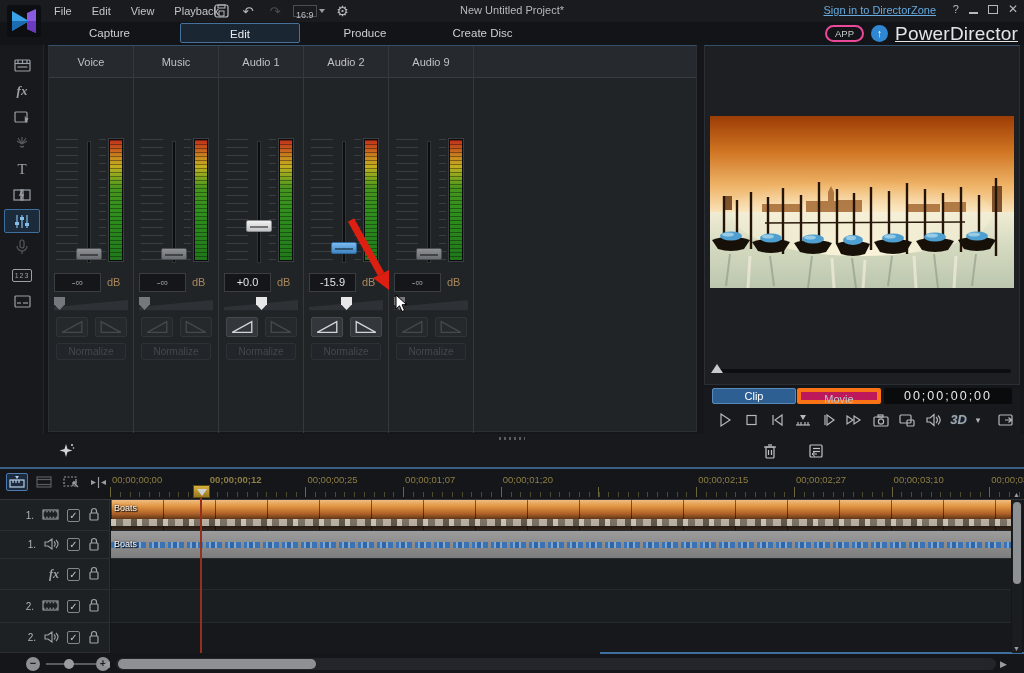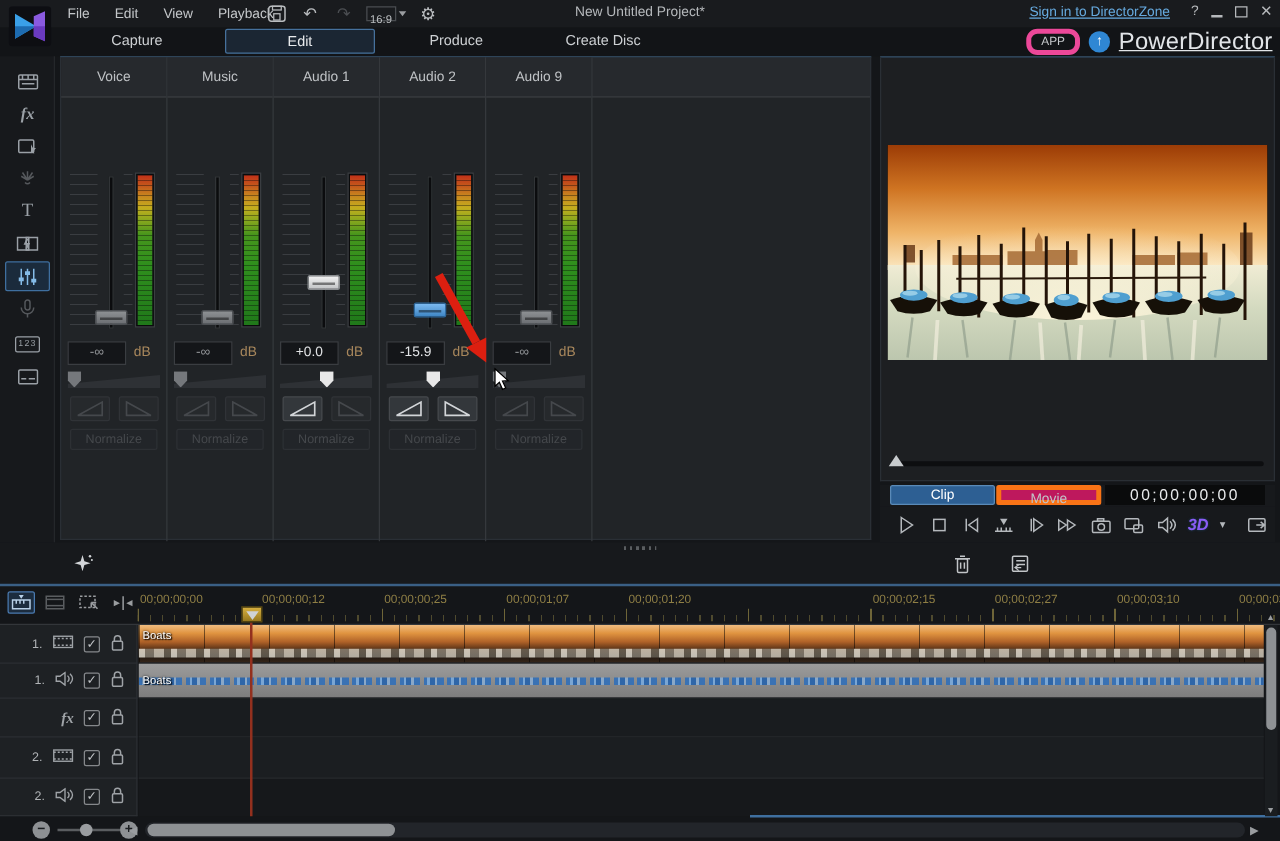--- a/index.html
+++ b/index.html
@@ -23,21 +23,21 @@
   #win-ctrl { position:absolute; right:6px; top:3px; display:flex; gap:10px; align-items:center; color:#b6b9bc; }
   #btn-min { width:9px; height:2px; background:#b6b9bc; margin-top:8px; }
   #btn-max { width:10px; height:9px; border:1px solid #b6b9bc; }
   #btn-close { font-size:12px; line-height:12px; }
 
   
   #tabbar { position:absolute; left:0; top:22px; width:1024px; height:23px; background:#121417; }
   .tab { position:absolute; top:1px; height:20px; line-height:20px; text-align:center; color:#cdd0d3; font-size:11.5px; cursor:pointer; }
   .tab.active { border:1px solid #46719c; background:#1b2633; border-radius:2px; color:#e8eaec; }
   #brandbox { position:absolute; right:6px; top:0; height:23px; display:flex; align-items:center; gap:7px; }
-  #app-badge { border:4px solid #ec4899; border-radius:9px; font-size:9.5px; padding:1px 8px; color:#c6c9cc; }
+  #app-badge { border:2px solid #ec4899; border-radius:9px; font-size:9.5px; padding:1px 8px; color:#c6c9cc; }
   #brand-circle { width:17px; height:17px; border-radius:50%; background:#2f87d4; color:#fff; font-size:11px; text-align:center; line-height:16px; }
   #brand-name { font-size:19px; color:#e2e5e8; letter-spacing:.2px;text-decoration:underline; }
 
   
   #sidebar { position:absolute; left:0; top:45px; width:44px; height:389px; background:#17191c; border-right:1px solid #24272a; }
   .side-item { position:absolute; left:4px; width:36px; height:24px; display:flex; align-items:center; justify-content:center; cursor:pointer; }
   .side-item.active { border:1px solid #3f6f9f; background:#1b2b3c; border-radius:2px; }
   .side-item svg { stroke:#9aa0a6; fill:none; stroke-width:1.2; }
   .side-item.dim svg { stroke:#55585c; }
   .side-item.active svg { stroke:#85bce8; }
@@ -101,21 +101,21 @@
   .mode-btn { position:absolute; top:0; width:84px; height:16px; text-align:center; line-height:15px; font-size:11px;
               border-radius:2px; cursor:pointer; }
   .mode-btn.sel { background:#2d5f93; border:1px solid #5a8ab8; color:#fff; }
   .mode-btn.unsel { background:#be185d; border:4px solid #f97316; color:#c2c5c8; }
   #timecode { position:absolute; left:180px; top:0; width:128px; height:16px; background:#0a0b0c; color:#e8eaec;
               font-size:12.5px; letter-spacing:2px; text-align:center; line-height:16px; }
   #pv-controls { position:absolute; left:704px; top:405px; width:316px; height:29px; background:#17191c;
                  display:flex; align-items:center; gap:5px; padding-left:10px; }
   .pc { width:21px; height:18px; display:flex; align-items:center; justify-content:center; cursor:pointer; }
   .pc svg { stroke:#b4b8bc; fill:none; stroke-width:1.2; }
-  #pc-3d { color:#8b5cf6; font-weight:bold; font-size:13px; font-style:italic; text-shadow:0 0 2px #1c4668; }
+  #pc-3d { color:#a3a3a3; font-weight:bold; font-size:13px; font-style:italic; text-shadow:0 0 2px #1c4668; }
   #pc-3d-dd { color:#b4b8bc; font-size:9px; width:8px; }
 
   
   #actionbar { position:absolute; left:0; top:434px; width:1024px; height:33px; background:#17191c; }
   #ab-grip { position:absolute; left:499px; top:3px; width:26px; height:3px;
              background:repeating-linear-gradient(90deg,#5a5d60 0 2px,transparent 2px 5px); }
   #ab-items { position:absolute; left:110px; top:6px; height:22px; display:flex; }
   .ab-item { width:107px; text-align:center; line-height:22px; color:#c6c9cc; border-left:1px solid #26292c; cursor:pointer; }
   .ab-item:last-child { border-right:1px solid #26292c; }
   .ab-item.disabled { color:#45484c; }
@@ -712,21 +712,21 @@
             <polygon points="16,4 11,6.5 16,9" fill="#9a9da0" stroke="none"></polygon>
           </svg>
         </span>
     </div>
 
     <div id="ruler">
       <div id="ruler-minor"></div>
         <div id="ruler-major"></div>
       <div id="ruler-labels">
           <span class="ruler-label" style="left: 2px;">00;00;00;00</span>
-          <span class="ruler-label" style="left: 99.7px;">00;00;00;12</span>
+          <span class="ruler-label" style="left: 99.7px; font-weight: bold;">00;00;00;12</span>
           <span class="ruler-label" style="left: 197.4px;">00;00;00;25</span>
           <span class="ruler-label" style="left: 295.1px;">00;00;01;07</span>
           <span class="ruler-label" style="left: 392.8px;">00;00;01;20</span>
           <span class="ruler-label" style="left: 490.5px; margin-top: 28px;">00;00;02;02</span>
           <span class="ruler-label" style="left: 588.2px;">00;00;02;15</span>
           <span class="ruler-label" style="left: 685.9px;">00;00;02;27</span>
           <span class="ruler-label" style="left: 783.6px;">00;00;03;10</span>
           <span class="ruler-label" style="left: 881.3px;">00;00;03;22</span>
         </div>
     </div>

